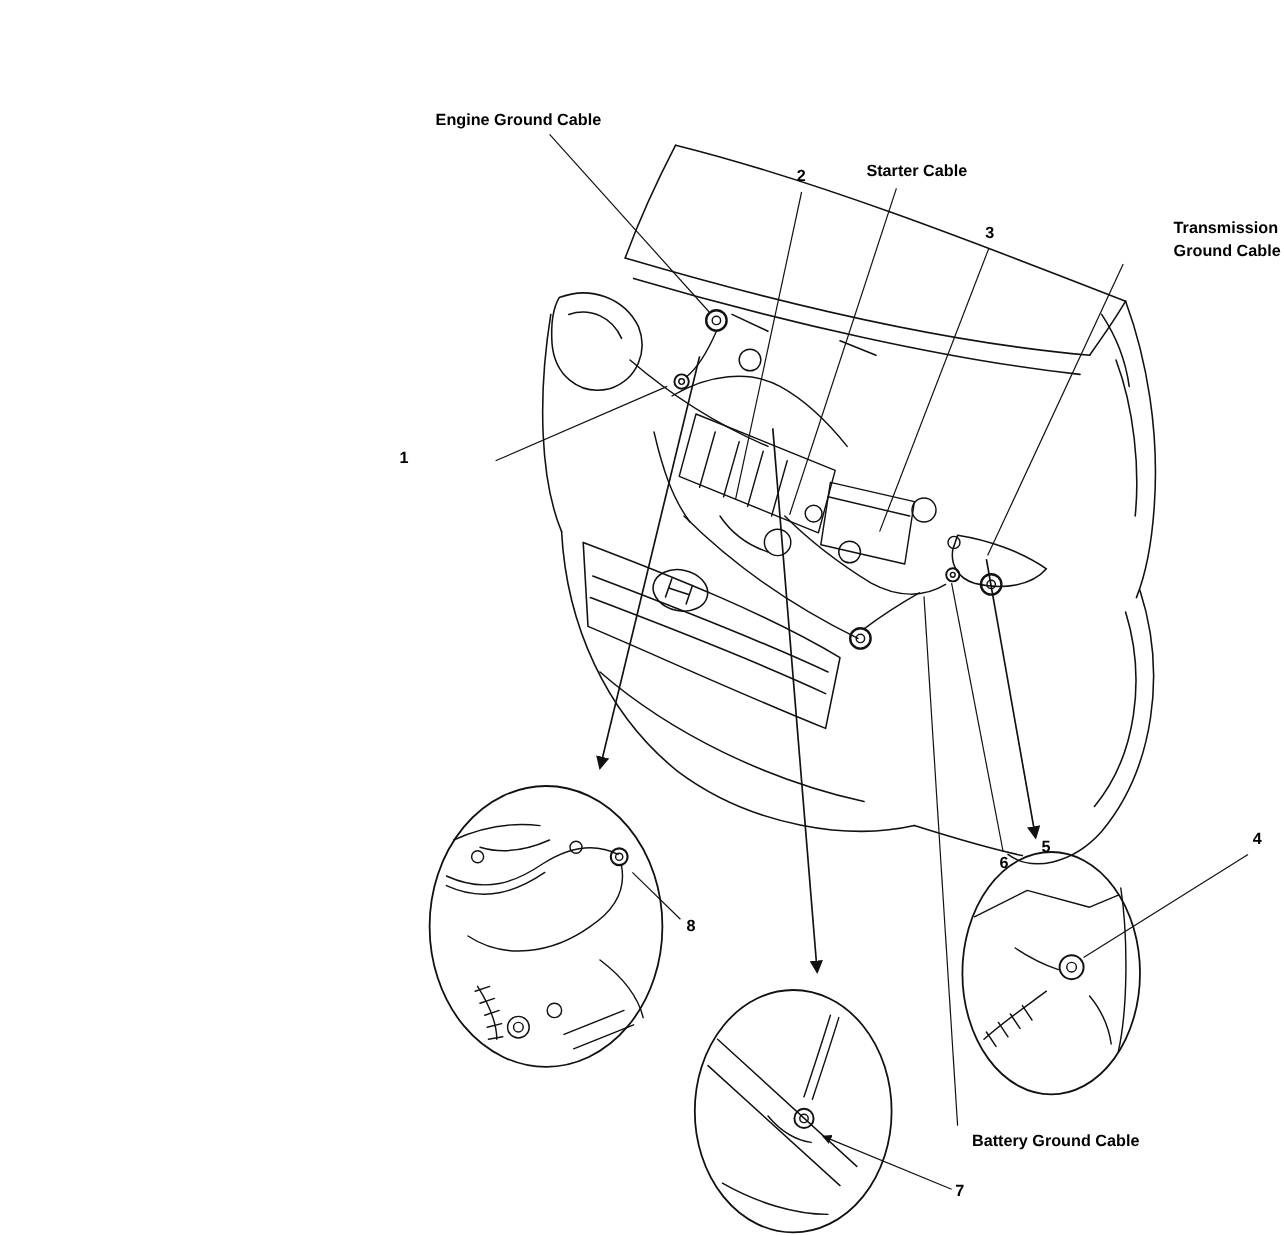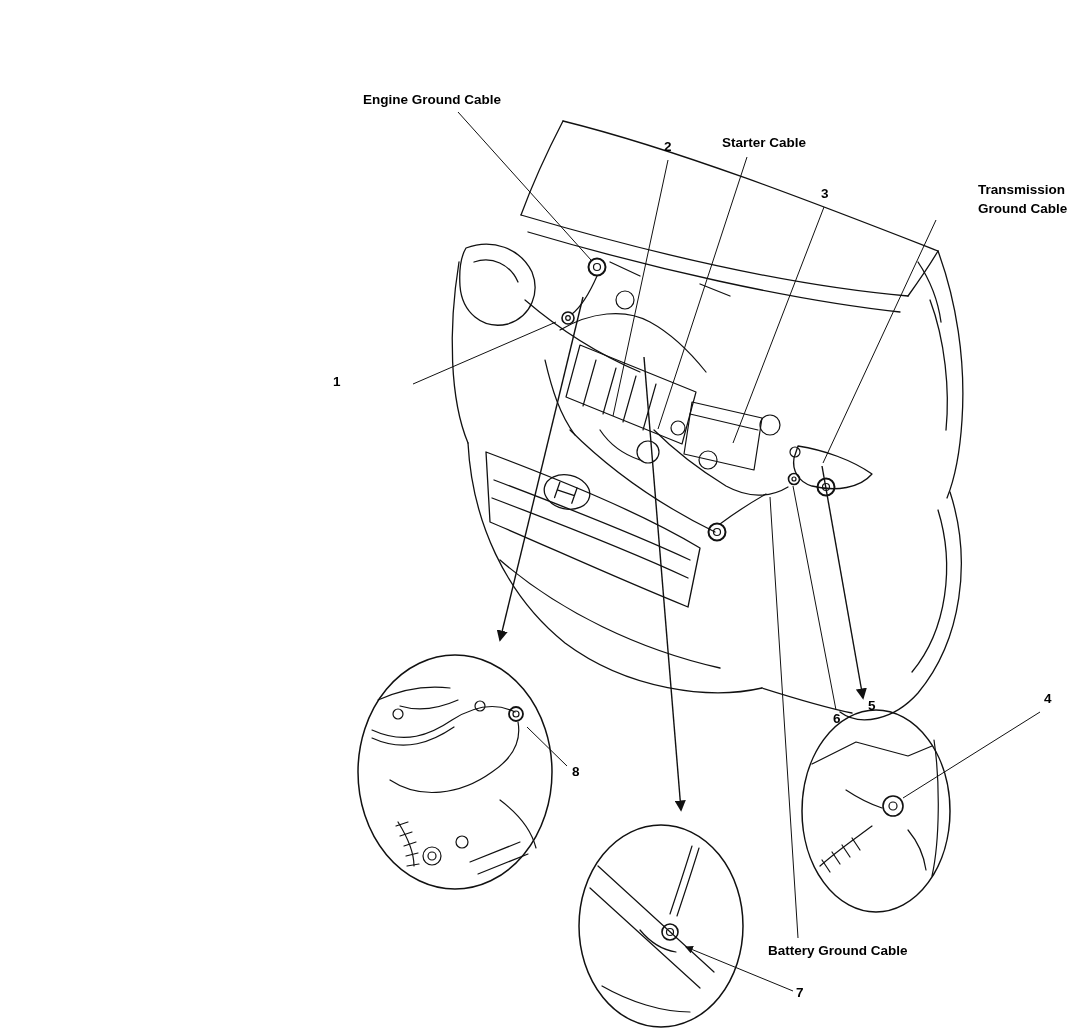--- a/index.html
+++ b/index.html
@@ -204,21 +204,21 @@
       <line x1="822" y1="466" x2="863" y2="698" marker-end="url(#arrow)"></line>
     </g>
   </svg>
 
   <div class="label" style="left:315px; top:90px;margin-left:48px;">Engine Ground Cable</div>
 
   <div class="label" style="left:722px; top:133px;text-align:right;">Starter Cable</div>
 
   <div class="label wrap" style="left:978px; top:180px; width:108px;">Transmission Ground Cable</div>
 
-  <div class="label" style="left:724px; top:941px;padding-left:44px;">Battery Ground Cable</div>
+  <div class="label" style="left:766px; top:941px;padding-left:44px;">Battery Ground Cable</div>
 
   <div class="num" style="left:333px; top:374px;">1</div>
 
   <div class="num" style="left:664px; top:139px;">2</div>
 
   <div class="num" style="left:821px; top:186px;">3</div>
 
   <div class="num" style="left:1044px; top:691px;">4</div>
 
   <div class="num" style="left:868px; top:698px;">5</div>

